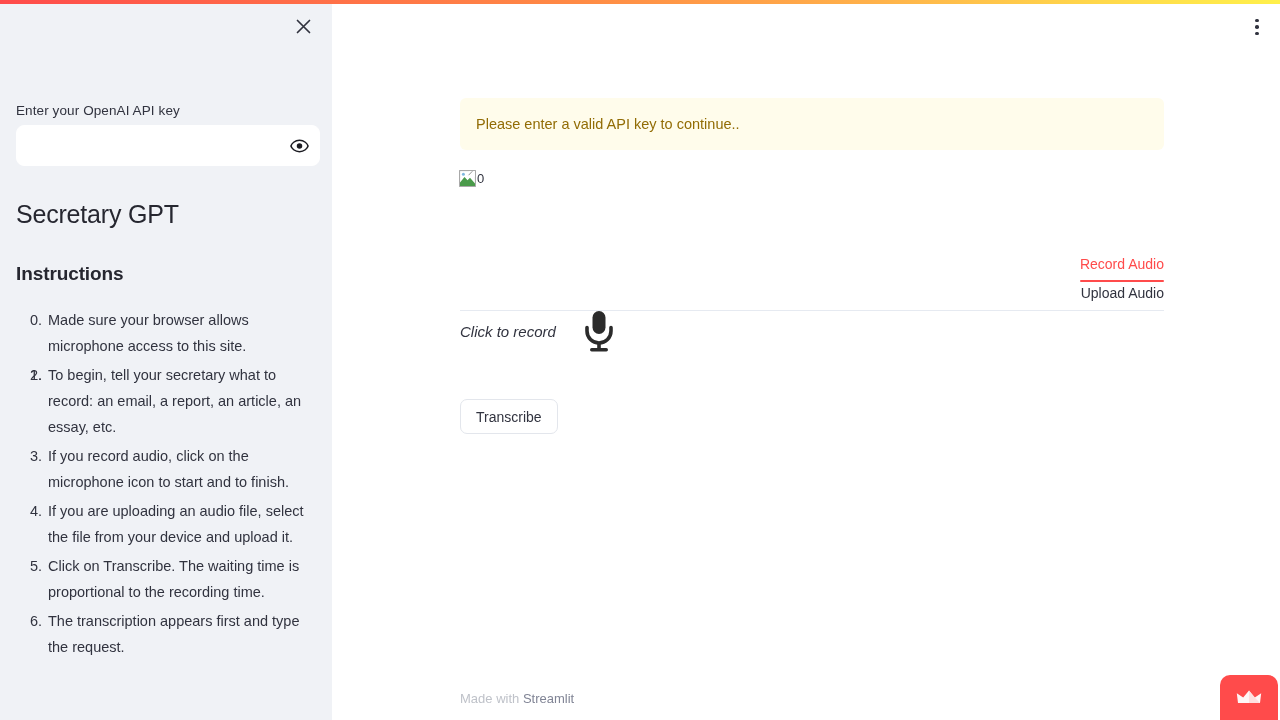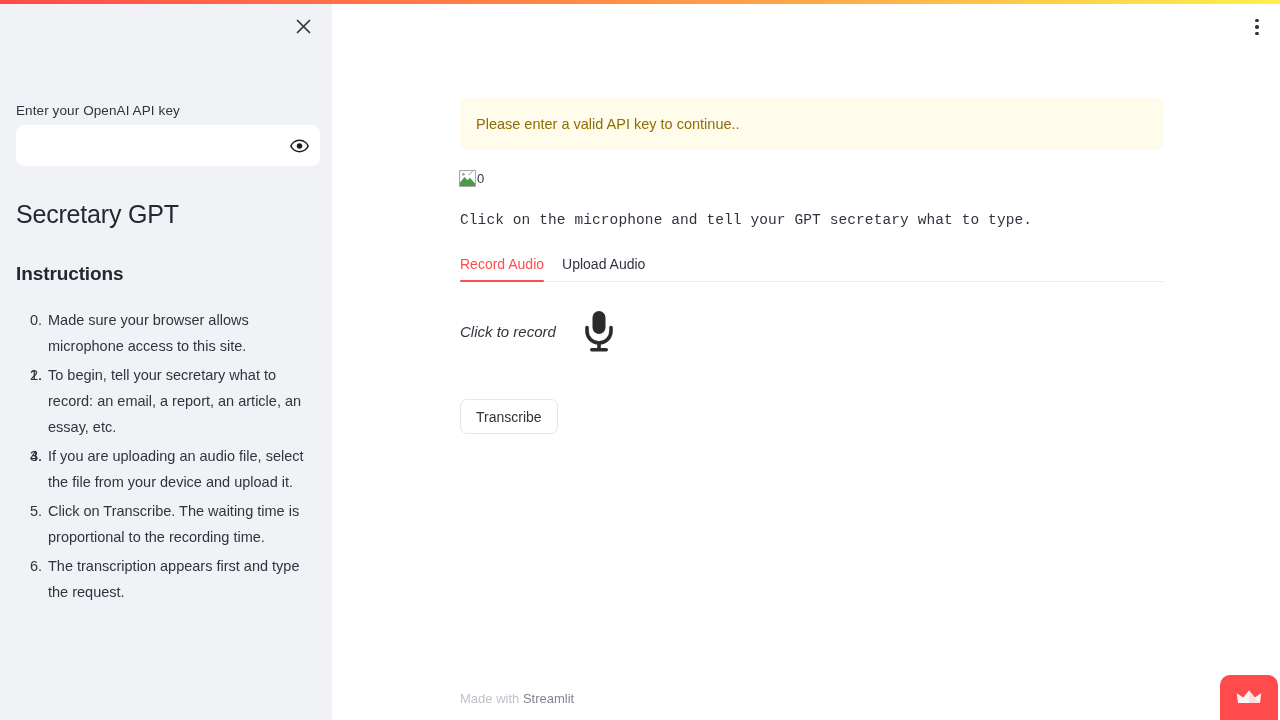--- a/index.html
+++ b/index.html
@@ -217,22 +217,23 @@
   }
 
   #tabs {
     position: absolute;
     top: 256px;
     left: 120px;
     width: 704px;
   }
   #tab-strip {
     display: flex;
-    gap: 18px;
+    gap: 4px;
     align-items: flex-end;
+    flex-direction: column;
   }
   .tab {
     font-size: 14px;
     padding-bottom: 9px;
     cursor: pointer;
     color: #31333f;
     position: relative;
   }
   .tab.active { color: #ff4b4b; }
   .tab.active::after {
@@ -351,20 +352,21 @@
     </li>
     <li>
       <span class="li-num">1.</span>
     </li>
     <li>
       <span class="li-num">2.</span>
       <span>To begin, tell your secretary what to record: an email, a report, an article, an essay, etc.</span>
     </li>
     <li>
       <span class="li-num">3.</span>
+      <span>If you record audio, click on the microphone icon to start and to finish.</span>
     </li>
     <li>
       <span class="li-num">4.</span>
       <span>If you are uploading an audio file, select the file from your device and upload it.</span>
     </li>
     <li>
       <span class="li-num">5.</span>
       <span>Click on Transcribe. The waiting time is proportional to the recording time.</span>
     </li>
     <li>
@@ -392,21 +394,20 @@
         <rect x="0.6" y="0.6" width="15.8" height="15.8" fill="#ffffff" stroke="#a0a0a0" stroke-width="1"></rect>
         <path d="M1 12.5 L5.5 7 L8.5 10.2 L11 7.8 L16 13.5 L16 16 L1 16 Z" fill="#4a9a4a"></path>
         <path d="M9.5 1 L16 1 L16 7.5 Z" fill="#ffffff"></path>
         <path d="M9.6 5.2 L13.4 1.2" stroke="#888" stroke-width="0.9"></path>
         <circle cx="4.4" cy="4.3" r="1.5" fill="#7fb8e0"></circle>
       </svg>
     </span>
     <span class="bi-alt">0</span>
   </div>
 
-  <div id="mono-instruction">Click on the microphone and tell your GPT secretary what to type.</div>
 
   <div id="tabs">
     <div id="tab-strip">
       <div class="tab active">Record Audio</div>
       <div class="tab">Upload Audio</div>
     </div>
     <div id="tab-underline"></div>
   </div>
 
   <div id="record-row">

